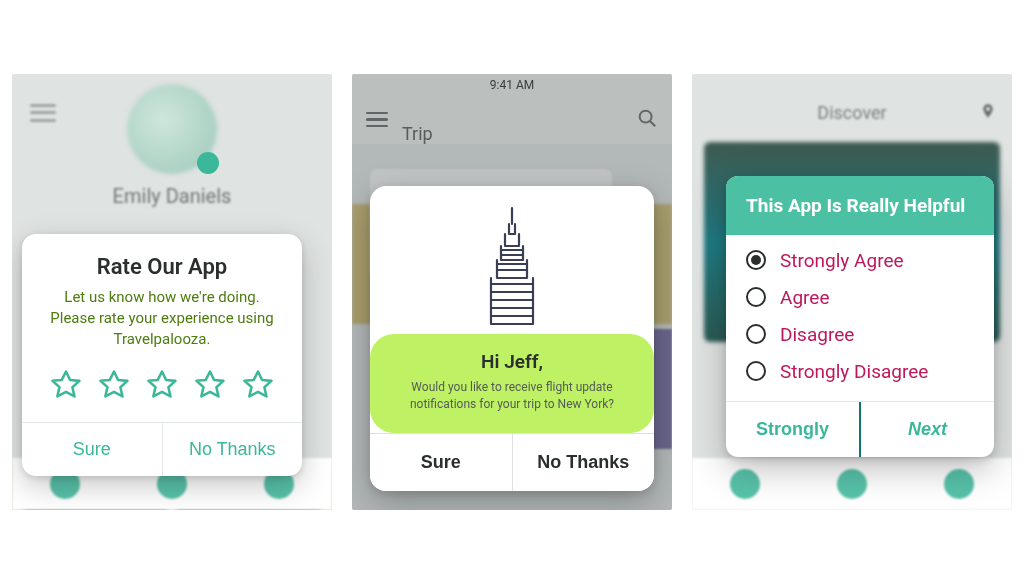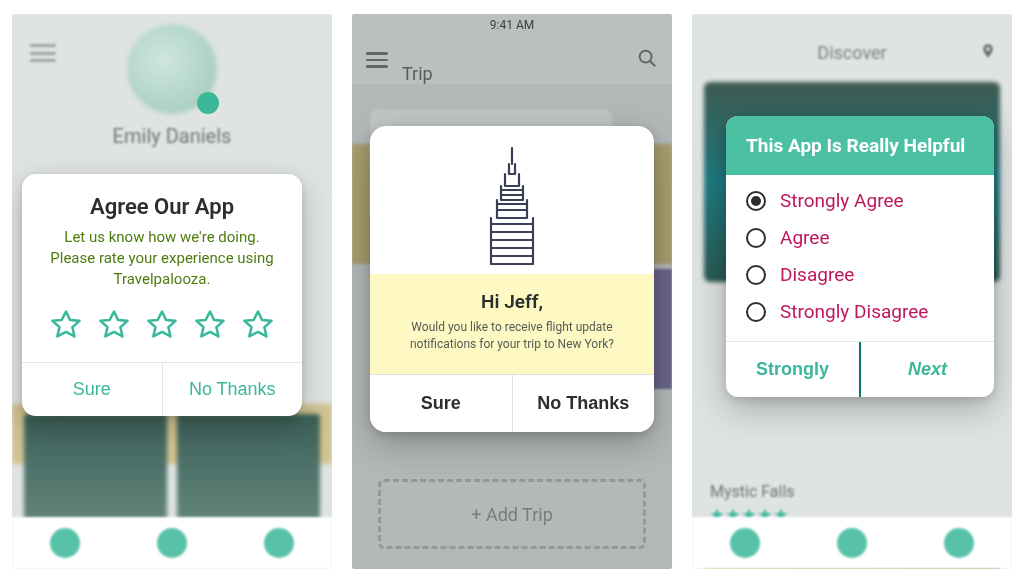--- a/index.html
+++ b/index.html
@@ -14,21 +14,21 @@
   .stage {
     display: flex;
     gap: 20px;
     padding: 0 10px;
     height: 100%;
     align-items: center;
   }
   .phone {
     position: relative;
     width: 320px;
-    height: 555px;
+    height: 436px;
     background: #dfe3e2;
     overflow: hidden;
     border-radius: 2px;
   }
 
   
   #p1 .bg-avatar {
     position: absolute; top: 10px; left: 50%; transform: translateX(-50%);
     width: 90px; height: 90px; border-radius: 50%;
     background: radial-gradient(circle at 40% 40%, #cfe6dc, #9cc8b9);
@@ -136,21 +136,21 @@
     position:absolute; left:18px; right:18px; top:112px;
     background:#fff; border-radius:16px;
     box-shadow: 0 12px 36px rgba(0,0,0,0.25), 0 3px 8px rgba(0,0,0,0.14);
     overflow:hidden;
   }
   #p2 .card .illus {
     display:flex; justify-content:center; padding: 20px 0 8px;
   }
   #p2 .card .illus svg { width:90px; height:120px; }
   #p2 .card .body {
-    background:#fef9c3; padding: 16px 20px 20px; text-align:center;
+    background:#bef264; padding: 16px 20px 20px; text-align:center;border-radius:24px;
   }
   #p2 .card .body h3 {
     font-size:19px; font-weight:600; color:#2a2f2d; margin-bottom:6px;
   }
   #p2 .card .body p {
     font-size:12px; line-height:1.45; color:#565b59;
   }
   #p2 .btn-row2 {
     display:flex; height:58px; border-top:1px solid #dde1df;
     background:#fff;
@@ -246,21 +246,21 @@
         <div></div>
         <div></div>
       </div>
     <div class="navbar">
       <div class="nav-dot"></div>
       <div class="nav-dot"></div>
       <div class="nav-dot"></div>
     </div>
 
     <div class="card">
-      <h2>Agree Our App</h2>
+      <h2>Rate Our App</h2>
       <p>Let us know how we're doing. Please rate your experience using Travelpalooza.</p>
       <div class="stars" id="stars1">
           <svg viewBox="0 0 24 24">
             <path d="M12 2.5l2.9 6 6.6.6-5 4.5 1.5 6.5L12 16.8 5.9 20l1.5-6.5-5-4.5 6.6-.6z" fill="none" stroke="#3bb79a" stroke-width="1.8" stroke-linejoin="round"></path>
           </svg>
           <svg viewBox="0 0 24 24">
             <path d="M12 2.5l2.9 6 6.6.6-5 4.5 1.5 6.5L12 16.8 5.9 20l1.5-6.5-5-4.5 6.6-.6z" fill="none" stroke="#3bb79a" stroke-width="1.8" stroke-linejoin="round"></path>
           </svg>
           <svg viewBox="0 0 24 24">
             <path d="M12 2.5l2.9 6 6.6.6-5 4.5 1.5 6.5L12 16.8 5.9 20l1.5-6.5-5-4.5 6.6-.6z" fill="none" stroke="#3bb79a" stroke-width="1.8" stroke-linejoin="round"></path>

